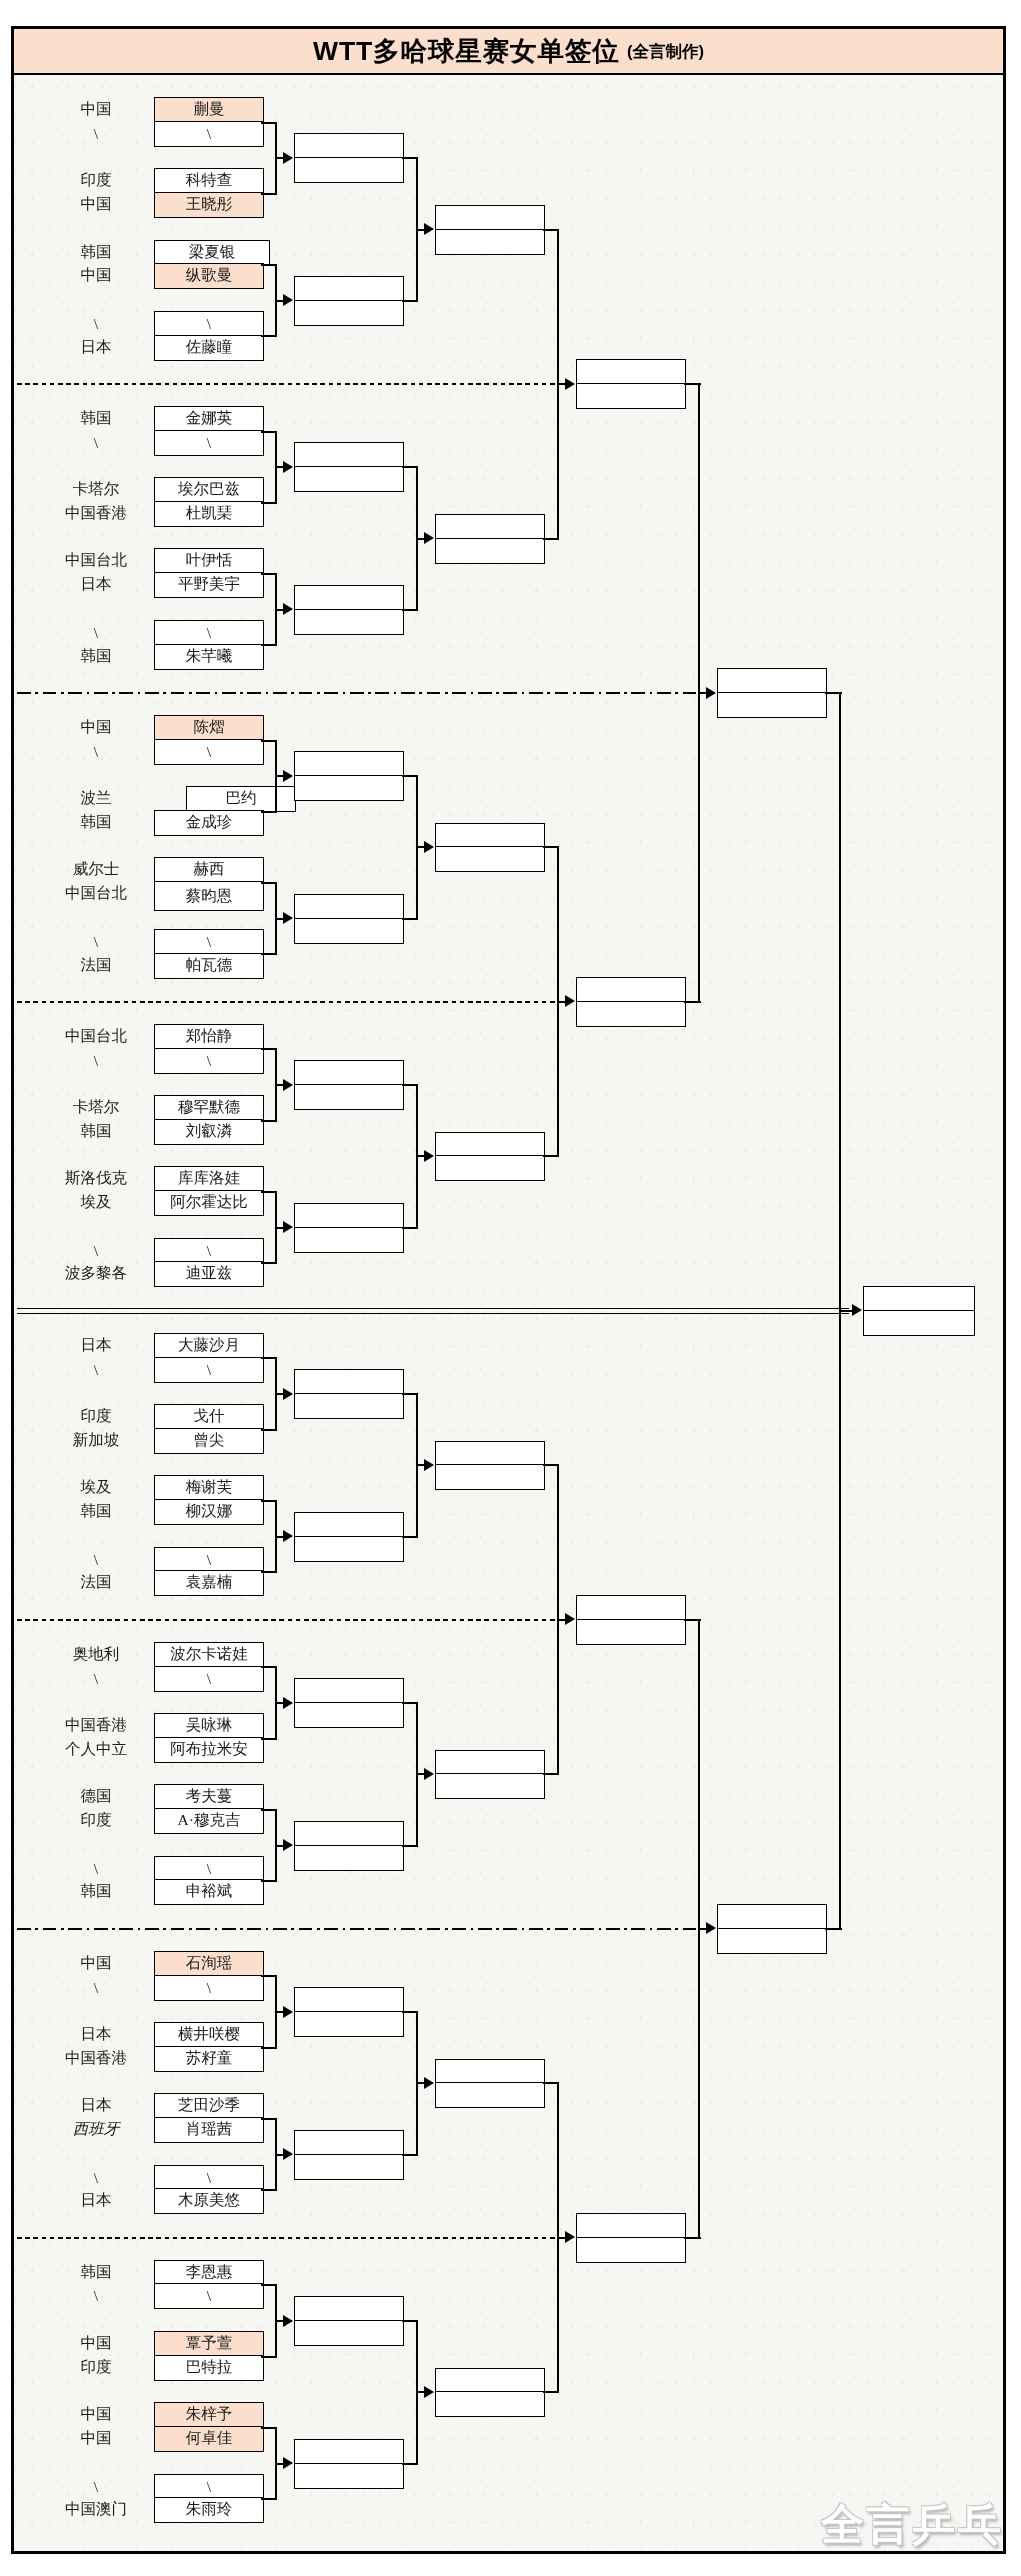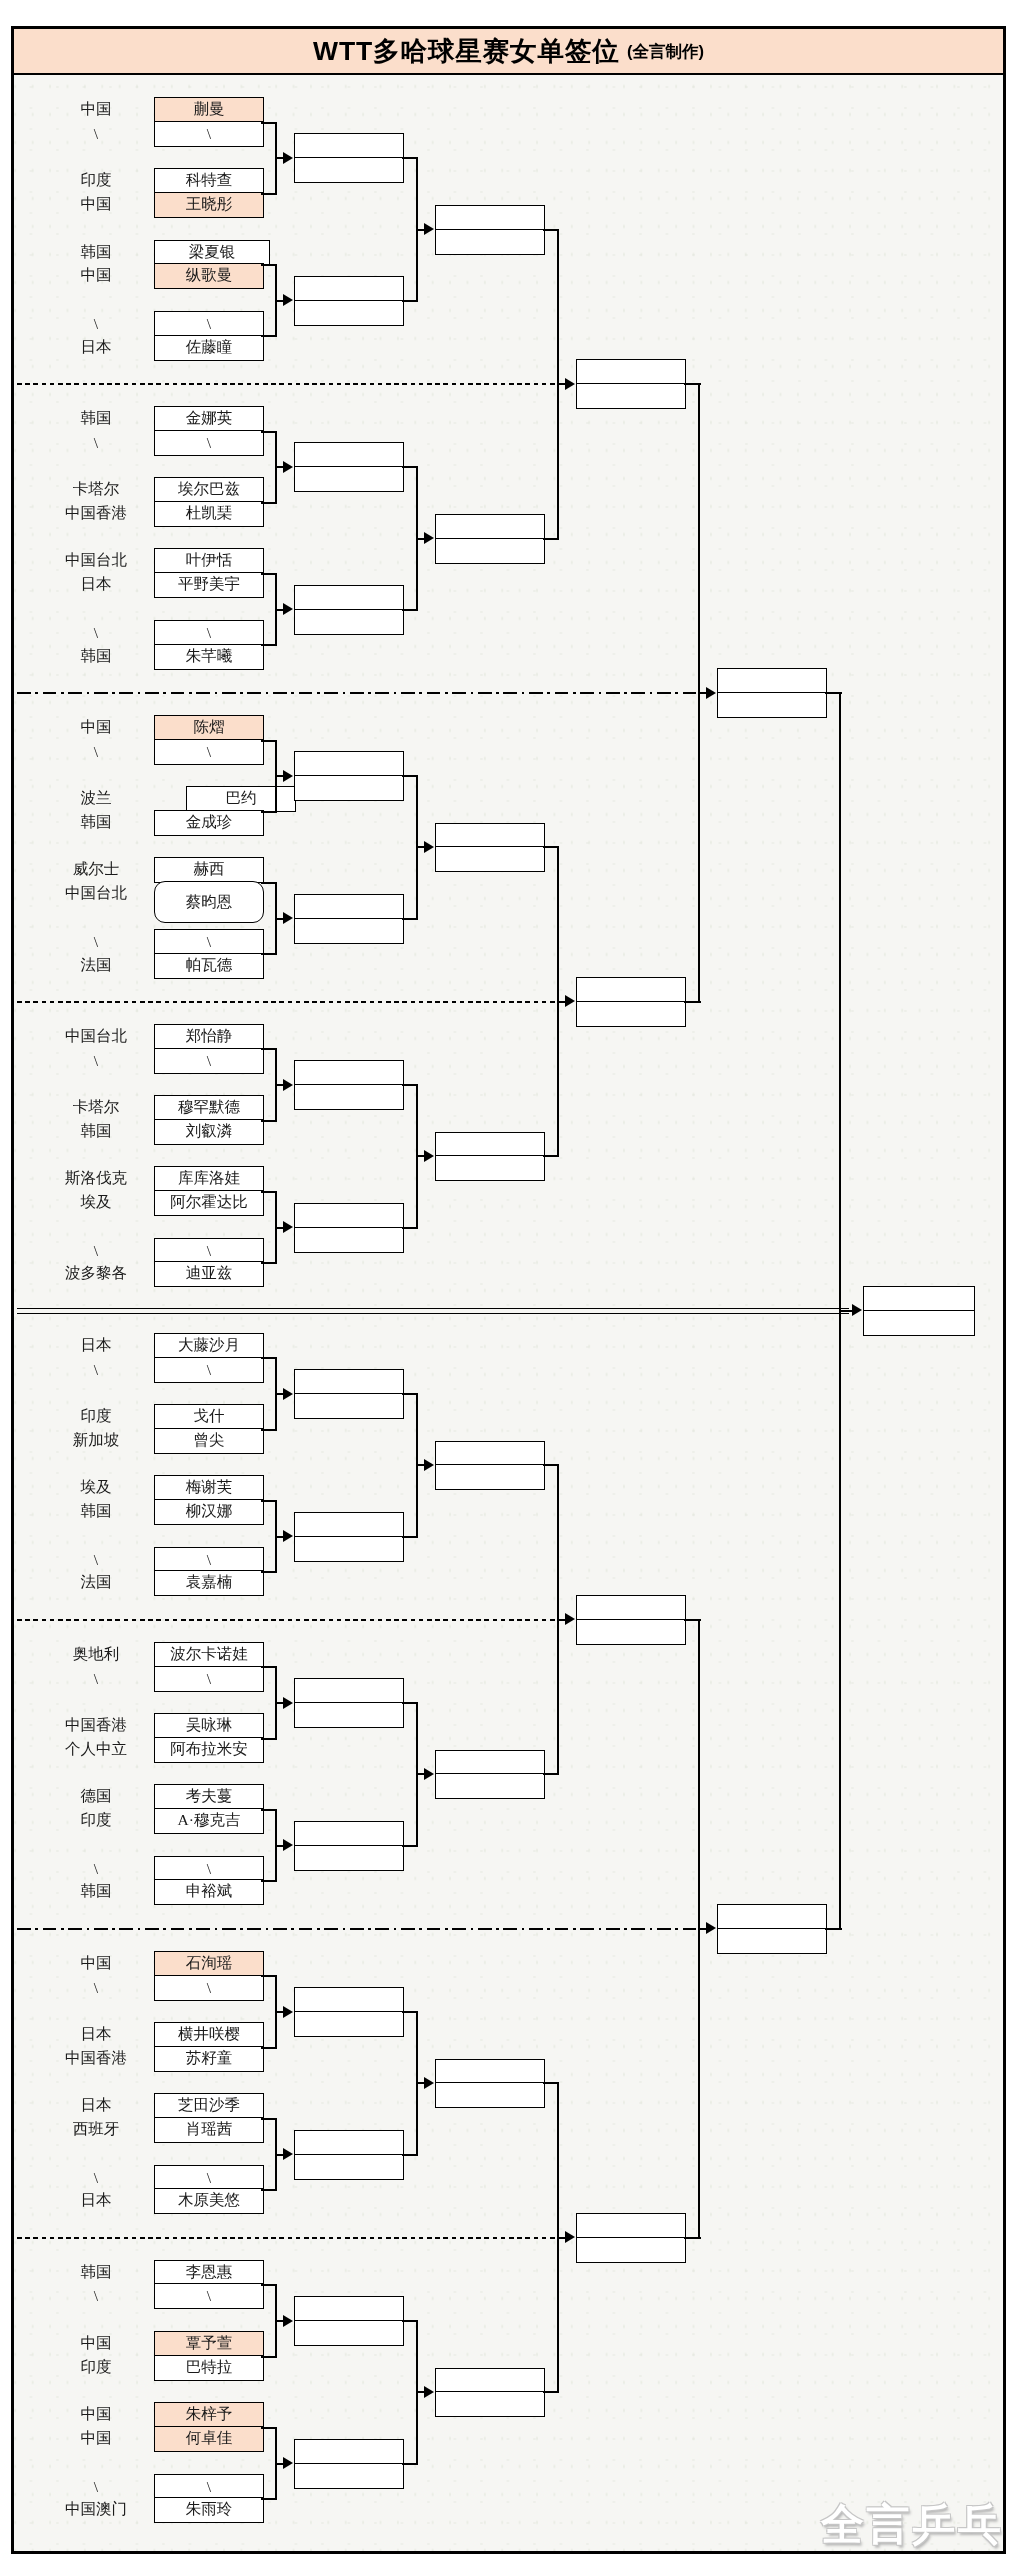--- a/index.html
+++ b/index.html
@@ -129,21 +129,21 @@
       <div class="bx hl" style="left: 154px; top: 715px; width: 110px; height: 25.6px;">陈熠</div>
       <div class="country" style="left: 23px; top: 739px; width: 146px; height: 25.6px;">\</div>
       <div class="bx" style="left: 154px; top: 739px; width: 110px; height: 25.6px;">\</div>
       <div class="country" style="left: 23px; top: 786px; width: 146px; height: 25.6px;">波兰</div>
       <div class="bx" style="left: 154px; top: 786px; width: 110px; height: 25.6px; margin-left: 32px;">巴约</div>
       <div class="country" style="left: 23px; top: 810px; width: 146px; height: 25.6px;">韩国</div>
       <div class="bx" style="left: 154px; top: 810px; width: 110px; height: 25.6px;">金成珍</div>
       <div class="country" style="left: 23px; top: 857px; width: 146px; height: 25.6px;">威尔士</div>
       <div class="bx" style="left: 154px; top: 857px; width: 110px; height: 25.6px;">赫西</div>
       <div class="country" style="left: 23px; top: 881px; width: 146px; height: 25.6px;">中国台北</div>
-      <div class="bx" style="left: 154px; top: 881px; width: 110px; height: 42px; border-radius: 11px;">蔡昀恩</div>
+      <div class="bx" style="left: 154px; top: 881px; width: 110px; height: 30px;">蔡昀恩</div>
       <div class="country" style="left: 23px; top: 929px; width: 146px; height: 25.6px;">\</div>
       <div class="bx" style="left: 154px; top: 929px; width: 110px; height: 25.6px;">\</div>
       <div class="country" style="left: 23px; top: 953px; width: 146px; height: 25.6px;">法国</div>
       <div class="bx" style="left: 154px; top: 953px; width: 110px; height: 25.6px;">帕瓦德</div>
       <div class="ln" style="left: 261px; top: 740px; width: 15.5px; height: 1.8px;"></div>
       <div class="ln" style="left: 261px; top: 811px; width: 15.5px; height: 1.8px;"></div>
       <div class="ln" style="left: 275px; top: 740px; width: 1.8px; height: 73px;"></div>
       <div class="ln" style="left: 276px; top: 775px; width: 10px; height: 1.8px;"></div>
       <div class="arw" style="left: 283px; top: 770px;"></div>
       <div class="bx" style="left: 294px; top: 751px; width: 110px; height: 25.6px;"></div>
@@ -276,21 +276,21 @@
       <div class="country" style="left: 23px; top: 1951px; width: 146px; height: 25.6px;">中国</div>
       <div class="bx hl" style="left: 154px; top: 1951px; width: 110px; height: 25.6px;">石洵瑶</div>
       <div class="country" style="left: 23px; top: 1975px; width: 146px; height: 25.6px;">\</div>
       <div class="bx" style="left: 154px; top: 1975px; width: 110px; height: 25.6px;">\</div>
       <div class="country" style="left: 23px; top: 2022px; width: 146px; height: 25.6px;">日本</div>
       <div class="bx" style="left: 154px; top: 2022px; width: 110px; height: 25.6px;">横井咲樱</div>
       <div class="country" style="left: 23px; top: 2046px; width: 146px; height: 25.6px;">中国香港</div>
       <div class="bx" style="left: 154px; top: 2046px; width: 110px; height: 25.6px;">苏籽童</div>
       <div class="country" style="left: 23px; top: 2093px; width: 146px; height: 25.6px;">日本</div>
       <div class="bx" style="left: 154px; top: 2093px; width: 110px; height: 25.6px;">芝田沙季</div>
-      <div class="country" style="left: 23px; top: 2117px; width: 146px; height: 25.6px;">西班牙</div>
+      <div class="country" style="left: 23px; top: 2117px; width: 146px; height: 25.6px; font-style: italic;">西班牙</div>
       <div class="bx" style="left: 154px; top: 2117px; width: 110px; height: 25.6px;">肖瑶茜</div>
       <div class="country" style="left: 23px; top: 2165px; width: 146px; height: 25.6px;">\</div>
       <div class="bx" style="left: 154px; top: 2165px; width: 110px; height: 25.6px;">\</div>
       <div class="country" style="left: 23px; top: 2188px; width: 146px; height: 25.6px;">日本</div>
       <div class="bx" style="left: 154px; top: 2188px; width: 110px; height: 25.6px;">木原美悠</div>
       <div class="ln" style="left: 261px; top: 1975px; width: 15.5px; height: 1.8px;"></div>
       <div class="ln" style="left: 261px; top: 2047px; width: 15.5px; height: 1.8px;"></div>
       <div class="ln" style="left: 275px; top: 1975px; width: 1.8px; height: 73px;"></div>
       <div class="ln" style="left: 276px; top: 2011px; width: 10px; height: 1.8px;"></div>
       <div class="arw" style="left: 283px; top: 2006px;"></div>

